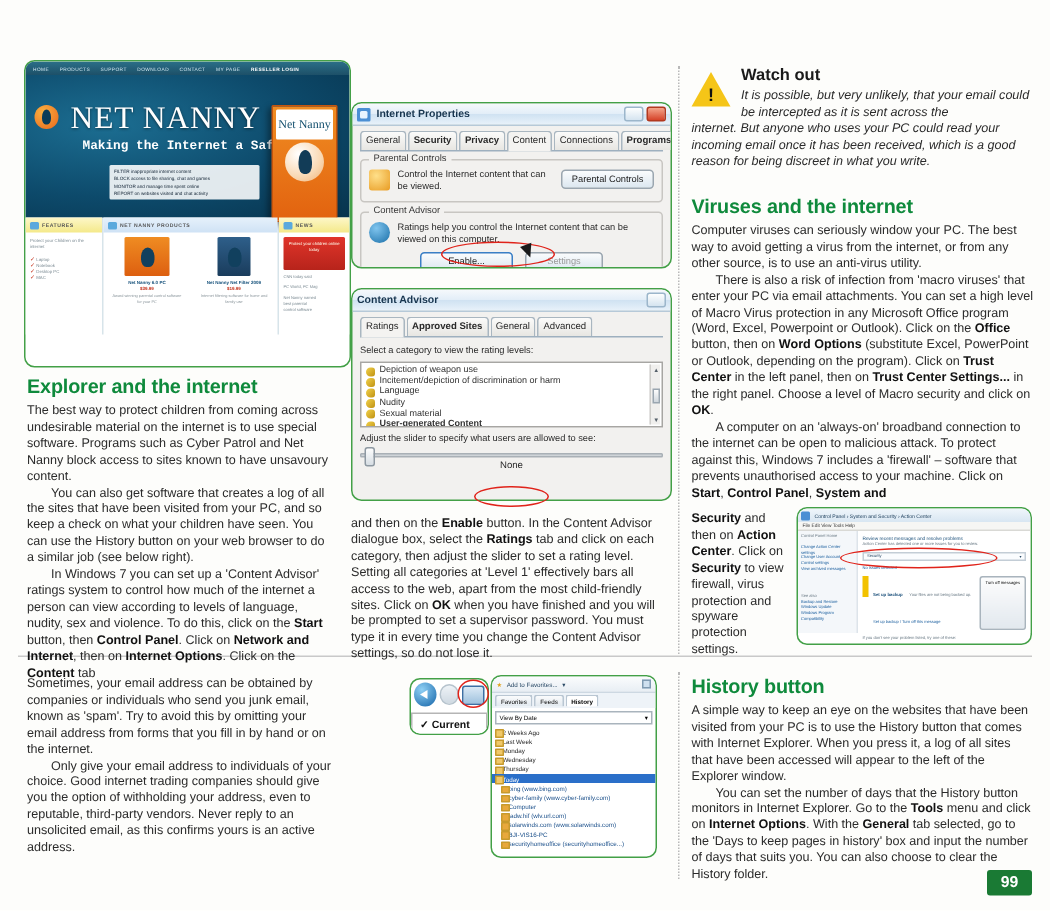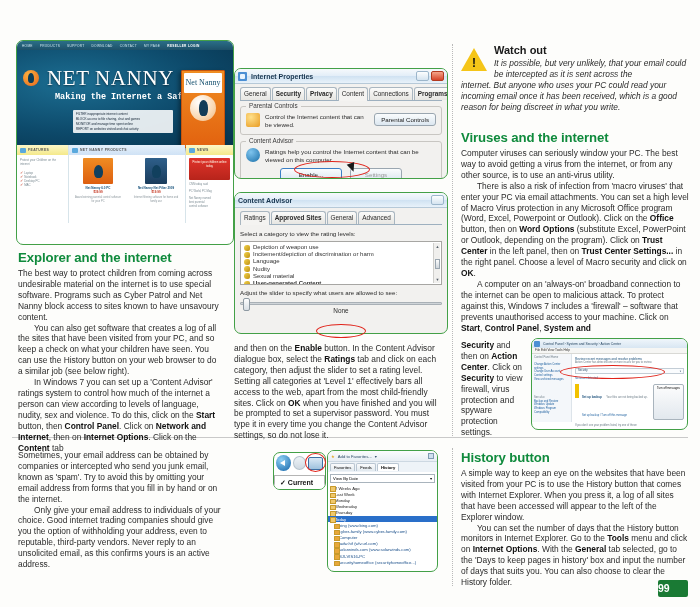--- a/index.html
+++ b/index.html
@@ -36,21 +36,21 @@
 
   
   .page-num {
     position: absolute;
     right: 12px; bottom: 10px;
     width: 30px; height: 17px;
     background: #1a7a34;
     color: #fff;
     font-size: 10.5px;
     font-weight: bold;
-    text-align: left;
+    text-align: center;
     line-height: 17px;
     border-radius: 2px;
   }
 
   
   .vrule {
     position: absolute;
     width: 0; border-left: 1px dotted #b9b9b9;
   }
   .hrule {
@@ -695,21 +695,21 @@
             </span>
           </span>
         </div>
       </div>
     </div>
   </div>
   <div class="ellipse-hl" style="left:560px; top:365px; width:105px; height:14px;"></div>
 
   <div style="position:absolute; left:18px; top:450px; width:205px;">
     <div class="body-txt">
-      <span>Sometimes, your email address can be obtained by companies or intercepted who send you junk email, known as 'spam'. Try to avoid this by omitting your email address from forms that you fill in by hand or on the internet.</span>
+      <span>Sometimes, your email address can be obtained by companies or individuals who send you junk email, known as 'spam'. Try to avoid this by omitting your email address from forms that you fill in by hand or on the internet.</span>
       <span class="ind">&nbsp;&nbsp;&nbsp;Only give your email address to individuals of your choice. Good internet trading companies should give you the option of withholding your address, even to reputable, third-party vendors. Never reply to an unsolicited email, as this confirms yours is an active address.</span>
     </div>
   </div>
 
   <div class="shot" style="left:273px; top:452px; width:53px; height:38px; z-index:3;">
     <div class="ie-nav">
       <span class="ie-back"></span>
       <span class="ie-fwd"></span>
       <span class="ie-star"></span>
     </div>

